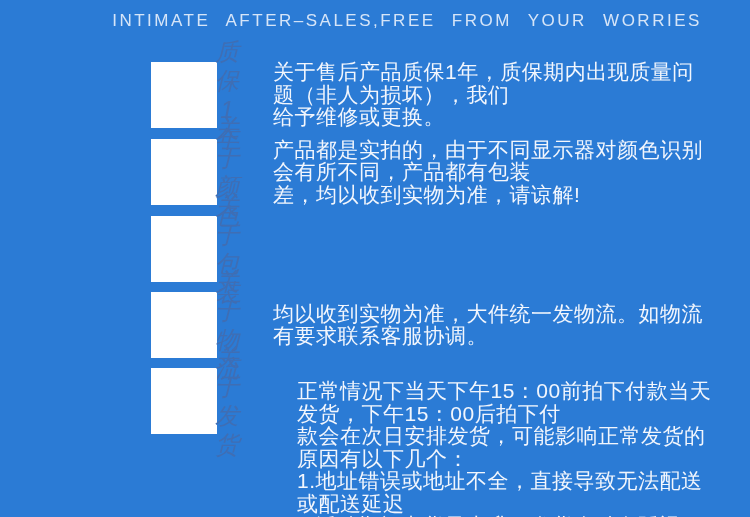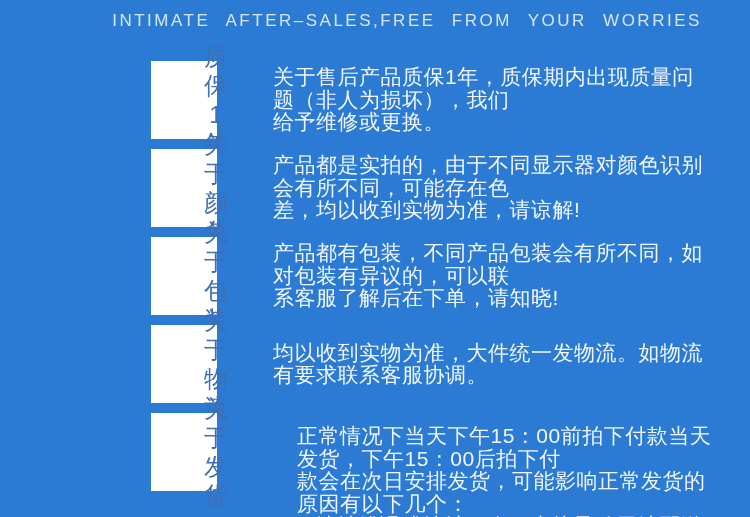--- a/index.html
+++ b/index.html
@@ -26,30 +26,31 @@
     .row {
       display: flex;
       align-items: center;
       margin: 0 38px 10px 55px;
       min-height: 66px;
     }
     .row--tall { align-items: flex-start; }
     .label-box {
       flex: 0 0 66px;
       width: 66px;
-      height: 78px;
+      height: 66px;
       background: var(--label-bg, #ffffff);
       color: var(--label-color, #3f6eb4);
       display: flex;
       flex-direction: column;
       justify-content: center;
-      align-items: center;
+      align-items: flex-start;
       text-align: center;
       font-size: 24px;
       line-height: 29px;
+      font-style: italic;
     }
     .row-text {
       margin-left: 24px;
       font-size: 21px;
       line-height: 22.5px;
       letter-spacing: 0.5px;
       color: var(--body-color, #f2f6fd);
       white-space: pre-line;
     }
     .row--tall .row-text { padding-top: 12px; margin-left: 48px; }
@@ -70,31 +71,29 @@
       </div>
       <div class="row-text">关于售后产品质保1年，质保期内出现质量问题（非人为损坏），我们
 给予维修或更换。</div>
     </div>
 
     <div class="row">
       <div class="label-box">
         <span>关于</span>
         <span>颜色</span>
       </div>
-      <div class="row-text">产品都是实拍的，由于不同显示器对颜色识别会有所不同，可能存在色
+      <div class="row-text">产品都是实拍的，由于不同显示器对颜色识别会有所不同，产品都有包装
 差，均以收到实物为准，请谅解!</div>
     </div>
 
     <div class="row">
       <div class="label-box">
         <span>关于</span>
         <span>包装</span>
       </div>
-      <div class="row-text">产品都有包装，不同产品包装会有所不同，如对包装有异议的，可以联
-系客服了解后在下单，请知晓!</div>
     </div>
 
     <div class="row">
       <div class="label-box">
         <span>关于</span>
         <span>物流</span>
       </div>
       <div class="row-text">均以收到实物为准，大件统一发物流。如物流有要求联系客服协调。</div>
     </div>
 

